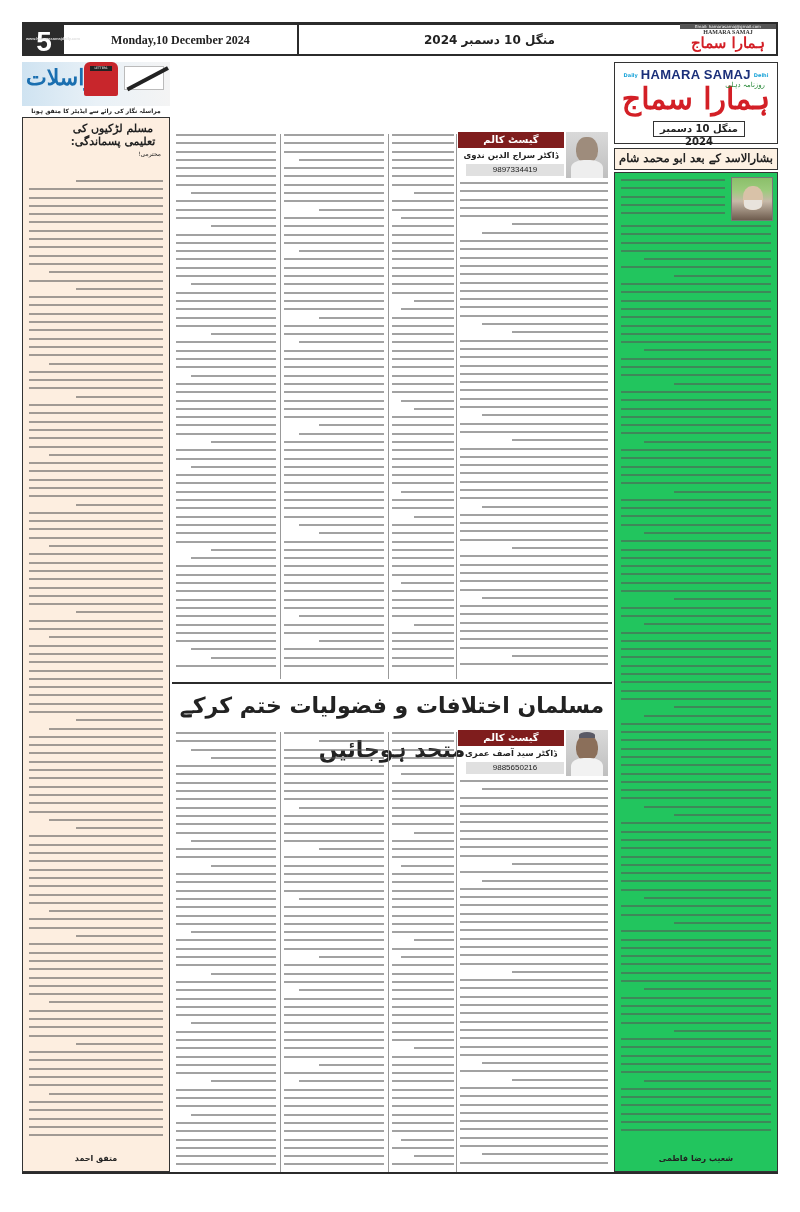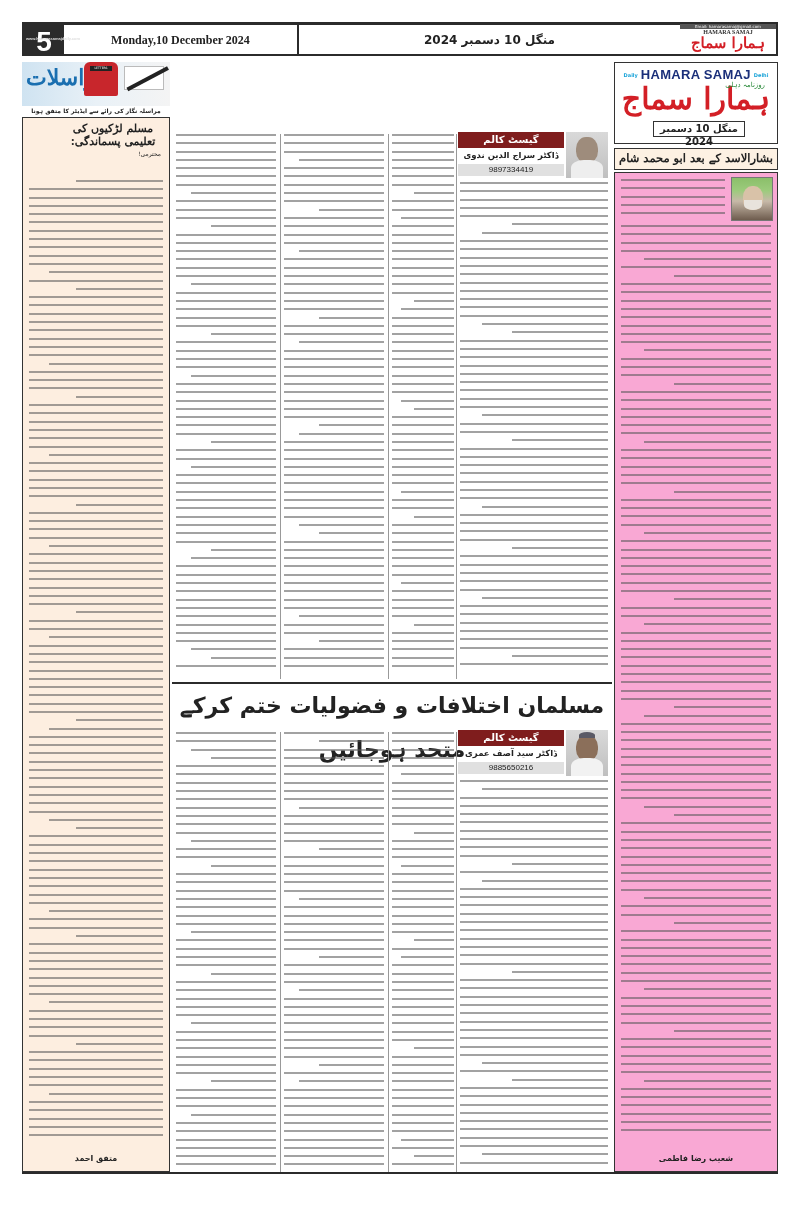--- a/index.html
+++ b/index.html
@@ -33,21 +33,21 @@
   
   .right-col { right: 0; width: 164px; }
   .brand-box { position: absolute; top: 0; left: 0; width: 164px; height: 82px; border: 1.5px solid #333; background: #fff; text-align: center; padding-top: 4px; }
   .brand-box .tag-left, .brand-box .tag-right { font-size: 5px; color: #1aa3d8; font-weight: 700; }
   .brand-box .en-row { display: flex; justify-content: center; align-items: center; gap: 3px; }
   .brand-box .en { font-family: "Liberation Sans", sans-serif; font-weight: 700; font-size: 13px; color: #1a2f7a; letter-spacing: 0.3px; }
   .brand-box .ur-main { font-family: "DejaVu Serif", serif; font-weight: 700; font-size: 30px; color: #d31f26; line-height: 34px; direction: rtl; }
   .brand-box .ur-sub { position: absolute; right: 12px; top: 18px; font-size: 7px; color: #2a8a3a; direction: rtl; }
   .brand-box .date-box { position: absolute; left: 38px; bottom: 6px; width: 92px; height: 16px; border: 1.5px solid #333; font-weight: 700; font-size: 10px; line-height: 13px; direction: rtl; }
   .syria-head { position: absolute; top: 86px; left: 0; width: 164px; height: 22px; border: 1.5px solid #333; background: #fdf1e3; font-family: "DejaVu Serif", serif; font-weight: 700; font-size: 11.5px; line-height: 19px; text-align: center; direction: rtl; }
-  .syria-body { position: absolute; top: 110px; left: 0; width: 164px; bottom: 0; border: 1.5px solid #333; background: #f9a8d4; }
+  .syria-body { position: absolute; top: 110px; left: 0; width: 164px; bottom: 0; border: 1.5px solid #333; background: #22c55e; }
   .syria-photo { position: absolute; top: 4px; right: 4px; width: 42px; height: 44px; background: linear-gradient(180deg, #8bbf6a 0%, #9ccb7c 30%, #c7b9a8 55%, #6e5c4e 100%); border: 1px solid #777; }
   .syria-photo::before { content: ""; position: absolute; left: 11px; top: 8px; width: 20px; height: 24px; border-radius: 45% 45% 40% 40%; background: #d9c2a8; }
   .syria-photo::after { content: ""; position: absolute; left: 12px; top: 22px; width: 18px; height: 10px; border-radius: 0 0 50% 50%; background: #e8e3dc; }
   .byline { position: absolute; left: 0; right: 0; bottom: 8px; text-align: center; font-weight: 700; font-size: 8px; direction: rtl; }
 
   
   .left-col { left: 0; width: 148px; }
   .letters-banner { position: absolute; top: 0; left: 0; width: 148px; height: 44px; background: linear-gradient(90deg, #cfe3f1 0%, #e9f1f7 50%, #f4f4f4 100%); overflow: hidden; }
   .letters-banner .word { position: absolute; left: 4px; top: 2px; font-family: "DejaVu Serif", serif; font-weight: 700; font-size: 22px; color: #1a6fb0; direction: rtl; }
   .letters-banner .box { position: absolute; left: 62px; top: 0; width: 34px; height: 34px; background: #c8262c; border-radius: 6px 6px 2px 2px; }
@@ -61,21 +61,21 @@
   .letters-title .t2 { font-size: 13px; display: block; margin-top: 2px; }
   .letters-salute { font-size: 6px; direction: rtl; text-align: right; padding-right: 8px; margin-top: 2px; }
 
   
   .mid { left: 150px; width: 440px; }
   .main-head { position: absolute; top: 0; left: 0; width: 440px; height: 68px; text-align: center; font-family: "DejaVu Serif", serif; font-weight: 700; font-size: 34px; line-height: 66px; direction: rtl; color: #111; }
   .vrule { position: absolute; width: 1px; background: #999; }
   .guest-box { position: absolute; left: 286px; width: 150px; height: 68px; }
   .guest-label { position: absolute; right: 44px; top: 0; width: 106px; height: 16px; background: #7f1d1d; color: #fff; font-weight: 700; font-size: 10px; line-height: 16px; text-align: center; direction: rtl; }
   .guest-name { position: absolute; right: 44px; top: 18px; width: 106px; font-weight: 700; font-size: 8.5px; text-align: center; direction: rtl; }
-  .guest-phone { position: absolute; right: 44px; top: 32px; width: 106px; height: 12px; background: #e0e0e0; font-family: "Liberation Sans", sans-serif; font-size: 8px; line-height: 12px; text-align: center; }
+  .guest-phone { position: absolute; right: 44px; top: 32px; width: 98px; height: 12px; background: #e0e0e0; font-family: "Liberation Sans", sans-serif; font-size: 8px; line-height: 12px; text-align: center; }
   .guest-photo { position: absolute; right: 0; top: 0; width: 42px; height: 46px; background: linear-gradient(180deg, #d9d9d9 0%, #bfbfbf 100%); overflow: hidden; }
   .guest-photo::before { content: ""; position: absolute; left: 10px; top: 5px; width: 22px; height: 26px; border-radius: 45%; background: #9e8c7c; }
   .guest-photo::after { content: ""; position: absolute; left: 5px; top: 28px; width: 32px; height: 20px; border-radius: 40% 40% 0 0; background: #eeeeee; }
   .guest-photo.dark::before { background: #8b6f5a; }
   .guest-photo.dark::after { background: #f2f2f2; }
   .cap { position: absolute; left: 13px; top: 2px; width: 16px; height: 6px; border-radius: 50% 50% 0 0; background: #5a5a66; z-index: 2; }
 
   .second-head { position: absolute; top: 620px; left: 0; width: 440px; height: 46px; text-align: center; font-family: "DejaVu Sans", sans-serif; font-weight: 700; font-size: 22px; line-height: 44px; direction: rtl; border-top: 2px solid #2b2b2b; }
 
   .hrule { position: absolute; height: 2px; background: #2b2b2b; }

